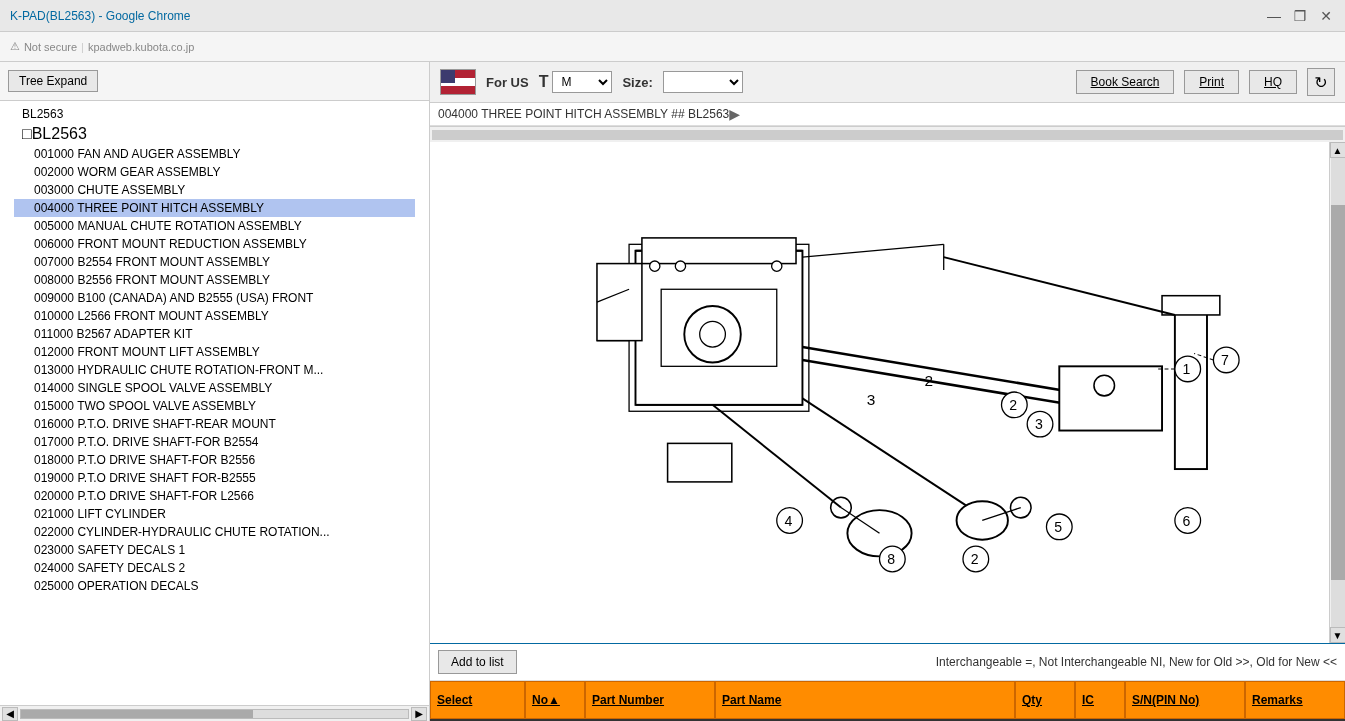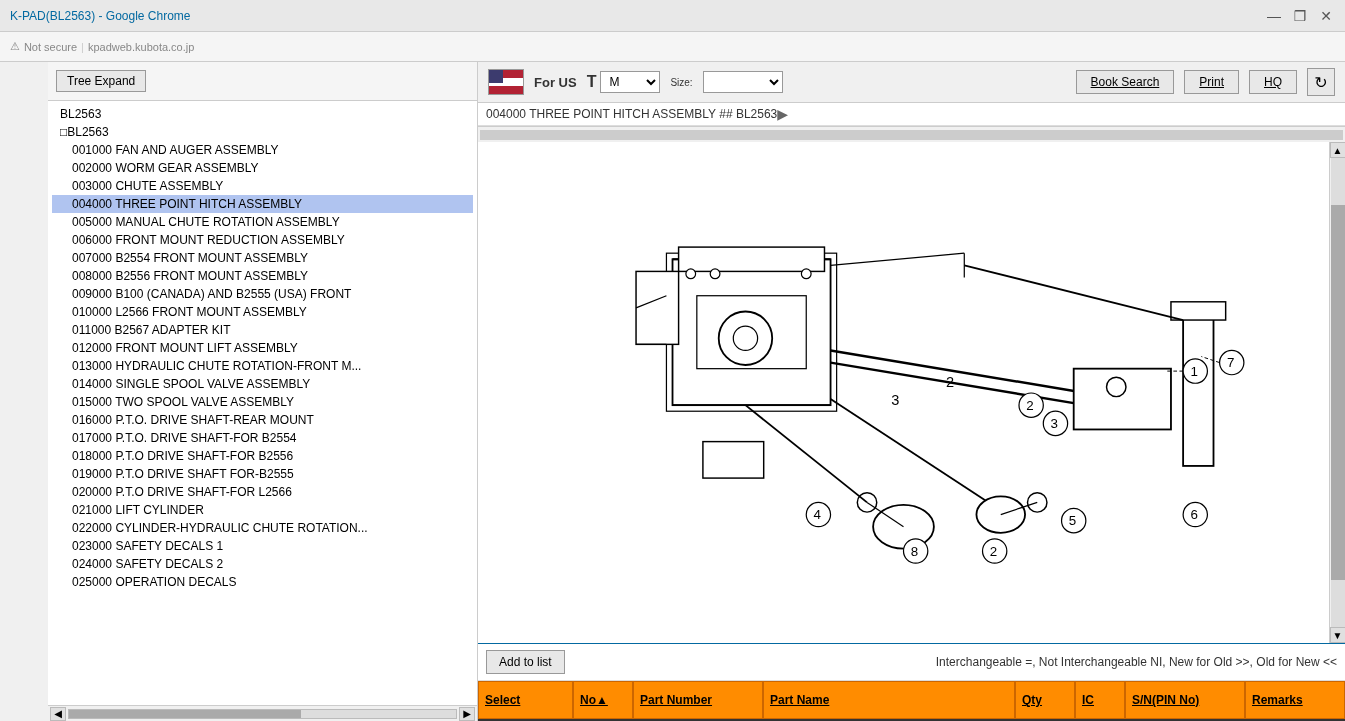--- a/index.html
+++ b/index.html
@@ -28,21 +28,20 @@
       border-bottom: 1px solid #ccc;
       gap: 8px;
     }
     .security-indicator { font-size: 11px; color: #888; display: flex; align-items: center; gap: 4px; }
 
     
     .app-container {
       display: flex;
       height: calc(721px - 62px);
       background: white;
-      margin-left: 48px;
     }
 
     
     .left-panel {
       width: 430px;
       border-right: 1px solid #ccc;
       display: flex;
       flex-direction: column;
       overflow: hidden;
       flex-shrink: 0;
@@ -56,30 +55,30 @@
       border: 1px solid #999;
       background: #e8e8e8;
       padding: 3px 10px;
       font-size: 12px;
       cursor: pointer;
     }
     .tree-content {
       flex: 1;
       overflow-y: auto;
       overflow-x: auto;
-      padding: 4px 4px;
+      padding: 4px 14px;
     }
     .tree-root {
       padding: 2px 8px;
       font-size: 12px;
       cursor: pointer;
     }
     .tree-group-label {
       padding: 2px 8px;
-      font-size: 12px;
+      font-size: 16px;
       cursor: pointer;
     }
     .tree-item {
       padding: 2px 8px 2px 20px;
       font-size: 12px;
       cursor: pointer;
       white-space: nowrap;
     }
     .tree-item.selected { background: #b0c4f0; }
     .tree-scrollbar-area {
@@ -156,21 +155,21 @@
       color: #333;
       cursor: pointer;
     }
     .size-dropdown {
       border: 1px solid #999;
       background: white;
       padding: 2px 4px;
       font-size: 12px;
       min-width: 60px;
     }
-    .size-label { font-size: 10px; color: #333; }
+    .size-label { font-size: 13px; color: #333; font-weight: bold; }
     .spacer { flex: 1; }
     .toolbar-btn {
       border: 1px solid #999;
       background: #e8e8e8;
       padding: 4px 14px;
       font-size: 12px;
       cursor: pointer;
       white-space: nowrap;
       text-decoration: underline;
     }

